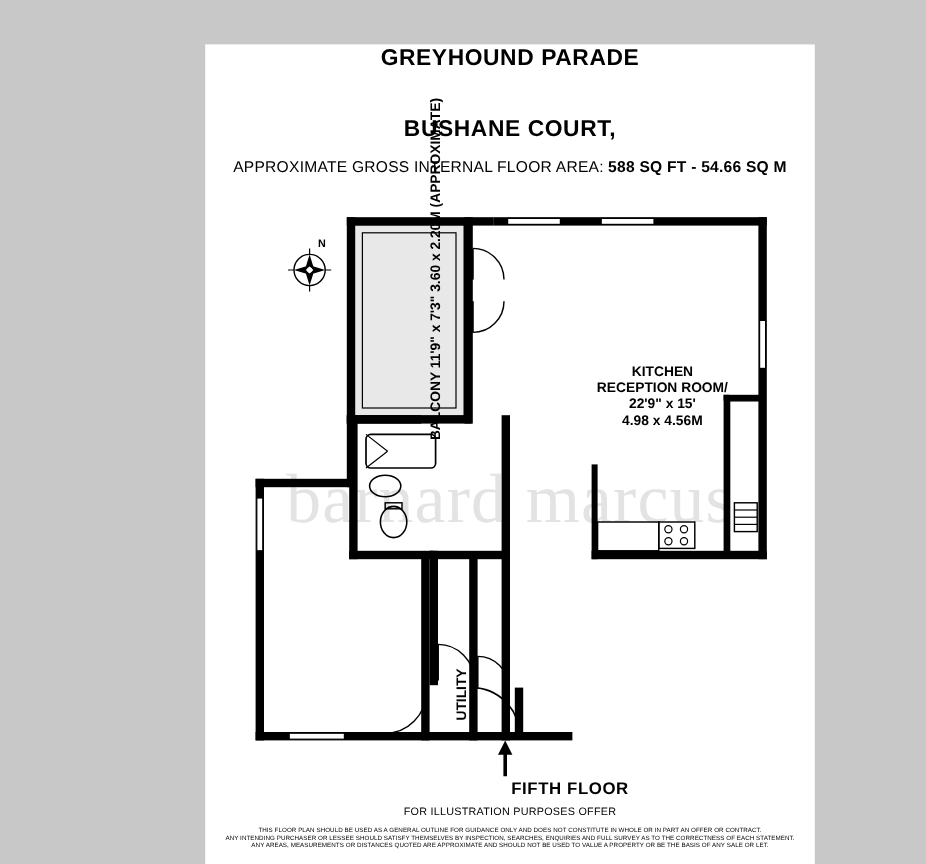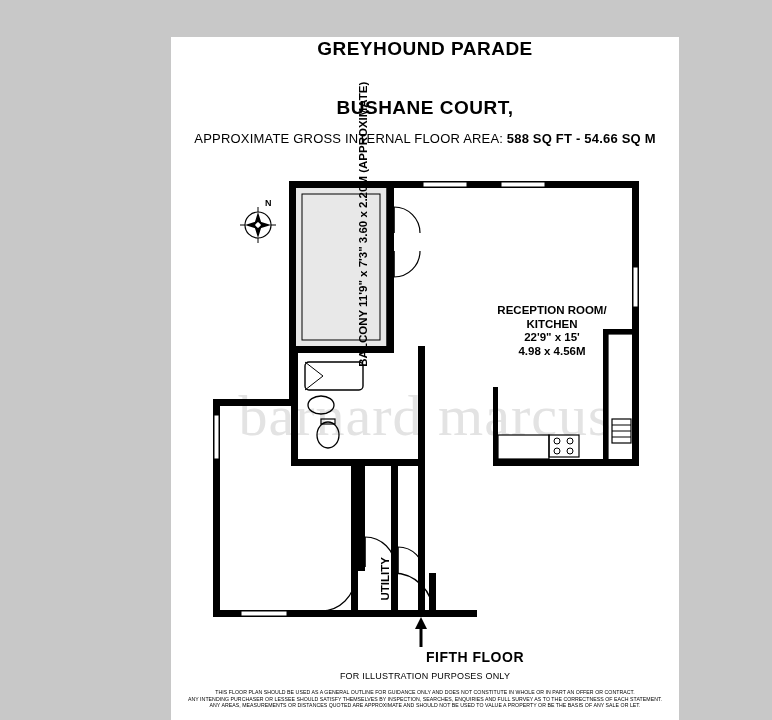--- a/index.html
+++ b/index.html
@@ -277,32 +277,32 @@
       <line x1="40" y1="30" x2="45" y2="30" stroke="#000" stroke-width="1"></line>
       <text x="34" y="11" font-family="Liberation Sans, sans-serif" font-size="9" font-weight="bold" fill="#000">N</text>
     </svg>
   </div>
 
   <div class="vert-label" style="left:113px; top:243px; width:160px;">
     <div><span>BALCONY</span> <span>11'9" x 7'3"</span> <span>3.60 x 2.20M</span> <span>(APPROXIMATE)</span></div>
   </div>
 
   <div class="room-label" style="left:296px; top:267px; width:170px;">
+    <div>KITCHEN</div>
     <div>RECEPTION ROOM/</div>
-    <div>KITCHEN</div>
     <div>22'9" x 15'</div>
     <div>4.98 x 4.56M</div>
   </div>
 
 
   <div class="vert-label" style="left:175px; top:535px; width:80px;">
     <span>UTILITY</span>
   </div>
 
   <div class="floor-name">FIFTH FLOOR</div>
-  <div class="illus">FOR ILLUSTRATION PURPOSES ONLY</div>
+  <div class="illus">FOR ILLUSTRATION PURPOSES OFFER</div>
   <div class="disclaimer">
     <div>THIS FLOOR PLAN SHOULD BE USED AS A GENERAL OUTLINE FOR GUIDANCE ONLY AND DOES NOT CONSTITUTE IN WHOLE OR IN PART AN OFFER OR CONTRACT.</div>
     <div>ANY INTENDING PURCHASER OR LESSEE SHOULD SATISFY THEMSELVES BY INSPECTION, SEARCHES, ENQUIRIES AND FULL SURVEY AS TO THE CORRECTNESS OF EACH STATEMENT.</div>
     <div>ANY AREAS, MEASUREMENTS OR DISTANCES QUOTED ARE APPROXIMATE AND SHOULD NOT BE USED TO VALUE A PROPERTY OR BE THE BASIS OF ANY SALE OR LET.</div>
   </div>
 
 </div>
 
 </body></html>

